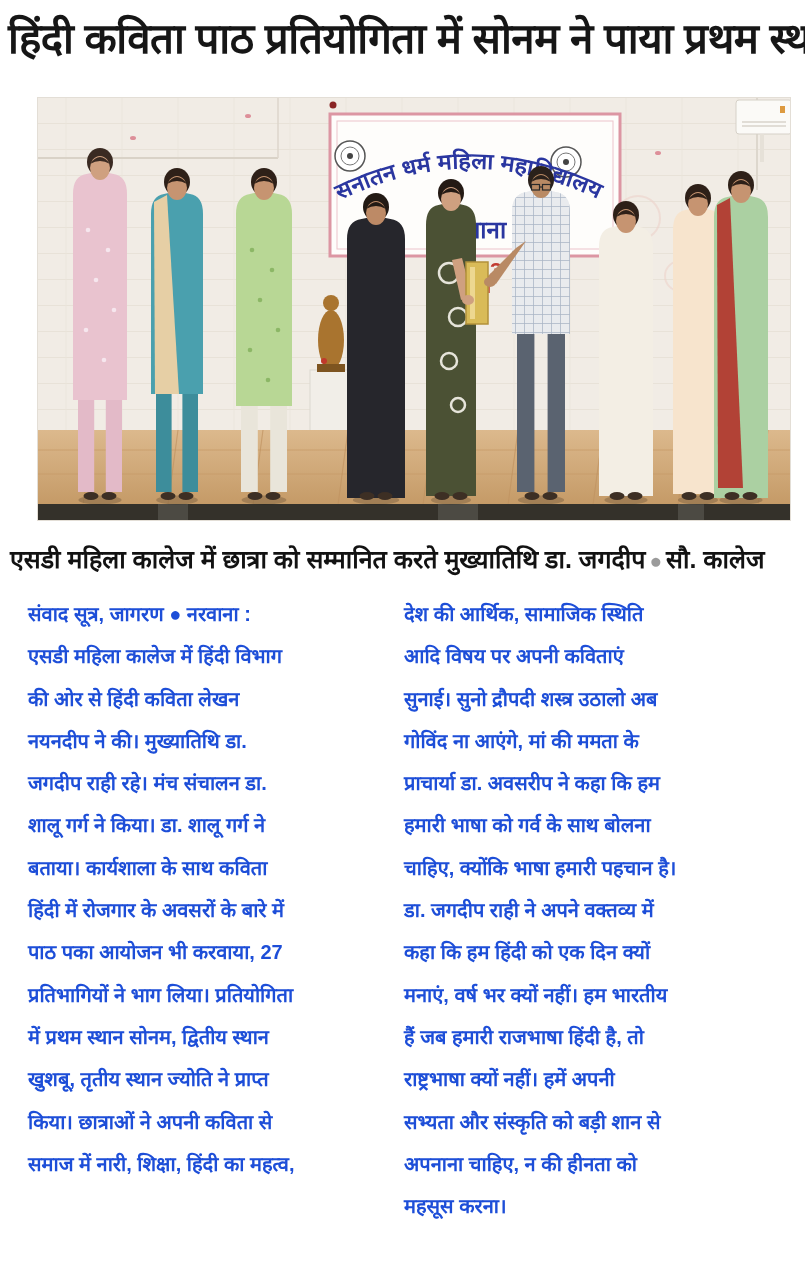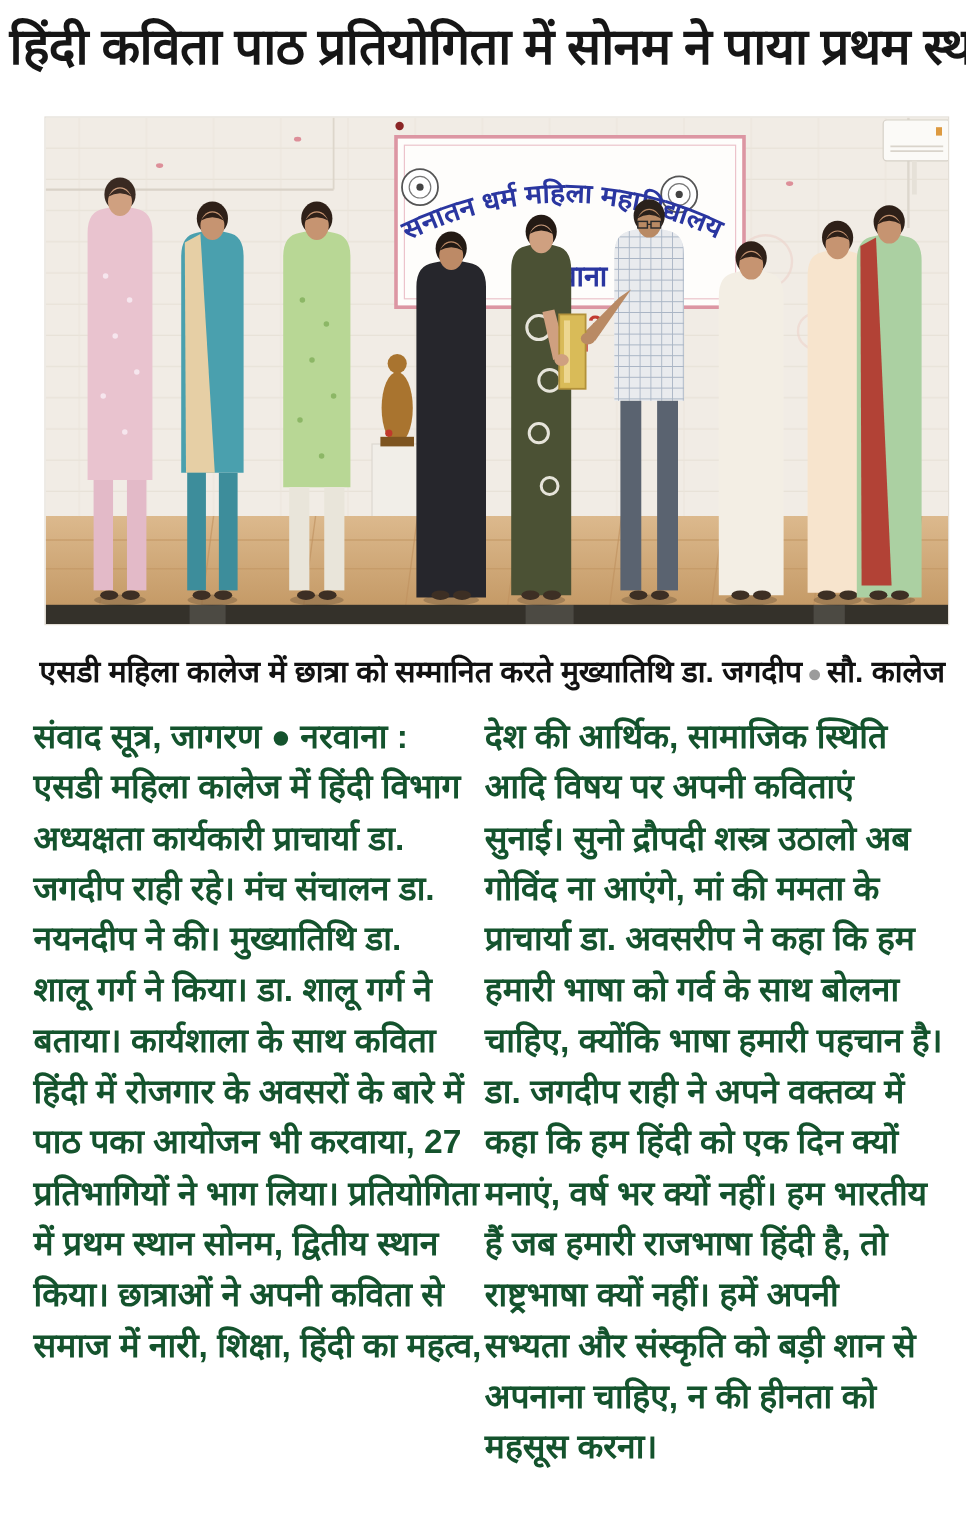--- a/index.html
+++ b/index.html
@@ -10,26 +10,26 @@
   .headline{
     position:absolute;left:8px;top:12px;width:794px;
     font-size:42px;font-weight:700;color:#161616;line-height:1.3;
     white-space:nowrap;letter-spacing:-0.5px;
   }
   .photo-frame{
     position:absolute;left:38px;top:98px;width:752px;height:422px;
     outline:1px solid #e3ded6;
   }
   .caption{
-    position:absolute;left:33px;top:541px;width:772px;
+    position:absolute;left:10px;top:541px;width:772px;
     font-size:25px;font-weight:700;color:#121212;white-space:nowrap;
   }
   .caption .bullet{color:#9b9b9b;font-size:21px;padding:0 4px;}
   .col{
-    position:absolute;top:593px;font-size:28px;font-weight:600;color:#14532d;
+    position:absolute;top:593px;font-size:20px;font-weight:600;color:#1d4ed8;
   }
   .col .line{height:42.3px;line-height:42.3px;white-space:nowrap;}
   #col-left{left:28px;width:372px;}
   #col-right{left:404px;width:390px;}
 </style>
 </head>
 <body>
 
 <div class="headline">हिंदी कविता पाठ प्रतियोगिता में सोनम ने पाया प्रथम स्थान</div>
 
@@ -288,29 +288,30 @@
         <ellipse cx="430" cy="202" rx="6" ry="5" fill="#cfa080"></ellipse>
       </g>
 </svg>
 </div>
 
 <div class="caption"><span>एसडी महिला कालेज में छात्रा को सम्मानित करते मुख्यातिथि डा. जगदीप</span><span class="bullet">●</span><span>सौ. कालेज</span></div>
 
 <div class="col" id="col-left">
     <div class="line">संवाद सूत्र, जागरण ● नरवाना :</div>
     <div class="line">एसडी महिला कालेज में हिंदी विभाग</div>
-    <div class="line">अध्यक्षता कार्यकारी प्राचार्या डा.</div>
+    <div class="line">की ओर से हिंदी कविता लेखन</div>
+    <div class="line">नयनदीप ने की। मुख्यातिथि डा.</div>
     <div class="line">जगदीप राही रहे। मंच संचालन डा.</div>
-    <div class="line">नयनदीप ने की। मुख्यातिथि डा.</div>
     <div class="line">शालू गर्ग ने किया। डा. शालू गर्ग ने</div>
     <div class="line">बताया। कार्यशाला के साथ कविता</div>
     <div class="line">हिंदी में रोजगार के अवसरों के बारे में</div>
     <div class="line">पाठ पका आयोजन भी करवाया, 27</div>
     <div class="line">प्रतिभागियों ने भाग लिया। प्रतियोगिता</div>
     <div class="line">में प्रथम स्थान सोनम, द्वितीय स्थान</div>
+    <div class="line">खुशबू, तृतीय स्थान ज्योति ने प्राप्त</div>
     <div class="line">किया। छात्राओं ने अपनी कविता से</div>
     <div class="line">समाज में नारी, शिक्षा, हिंदी का महत्व,</div>
   </div>
 <div class="col" id="col-right">
     <div class="line">देश की आर्थिक, सामाजिक स्थिति</div>
     <div class="line">आदि विषय पर अपनी कविताएं</div>
     <div class="line">सुनाई। सुनो द्रौपदी शस्त्र उठालो अब</div>
     <div class="line">गोविंद ना आएंगे, मां की ममता के</div>
     <div class="line">प्राचार्या डा. अवसरीप ने कहा कि हम</div>
     <div class="line">हमारी भाषा को गर्व के साथ बोलना</div>

